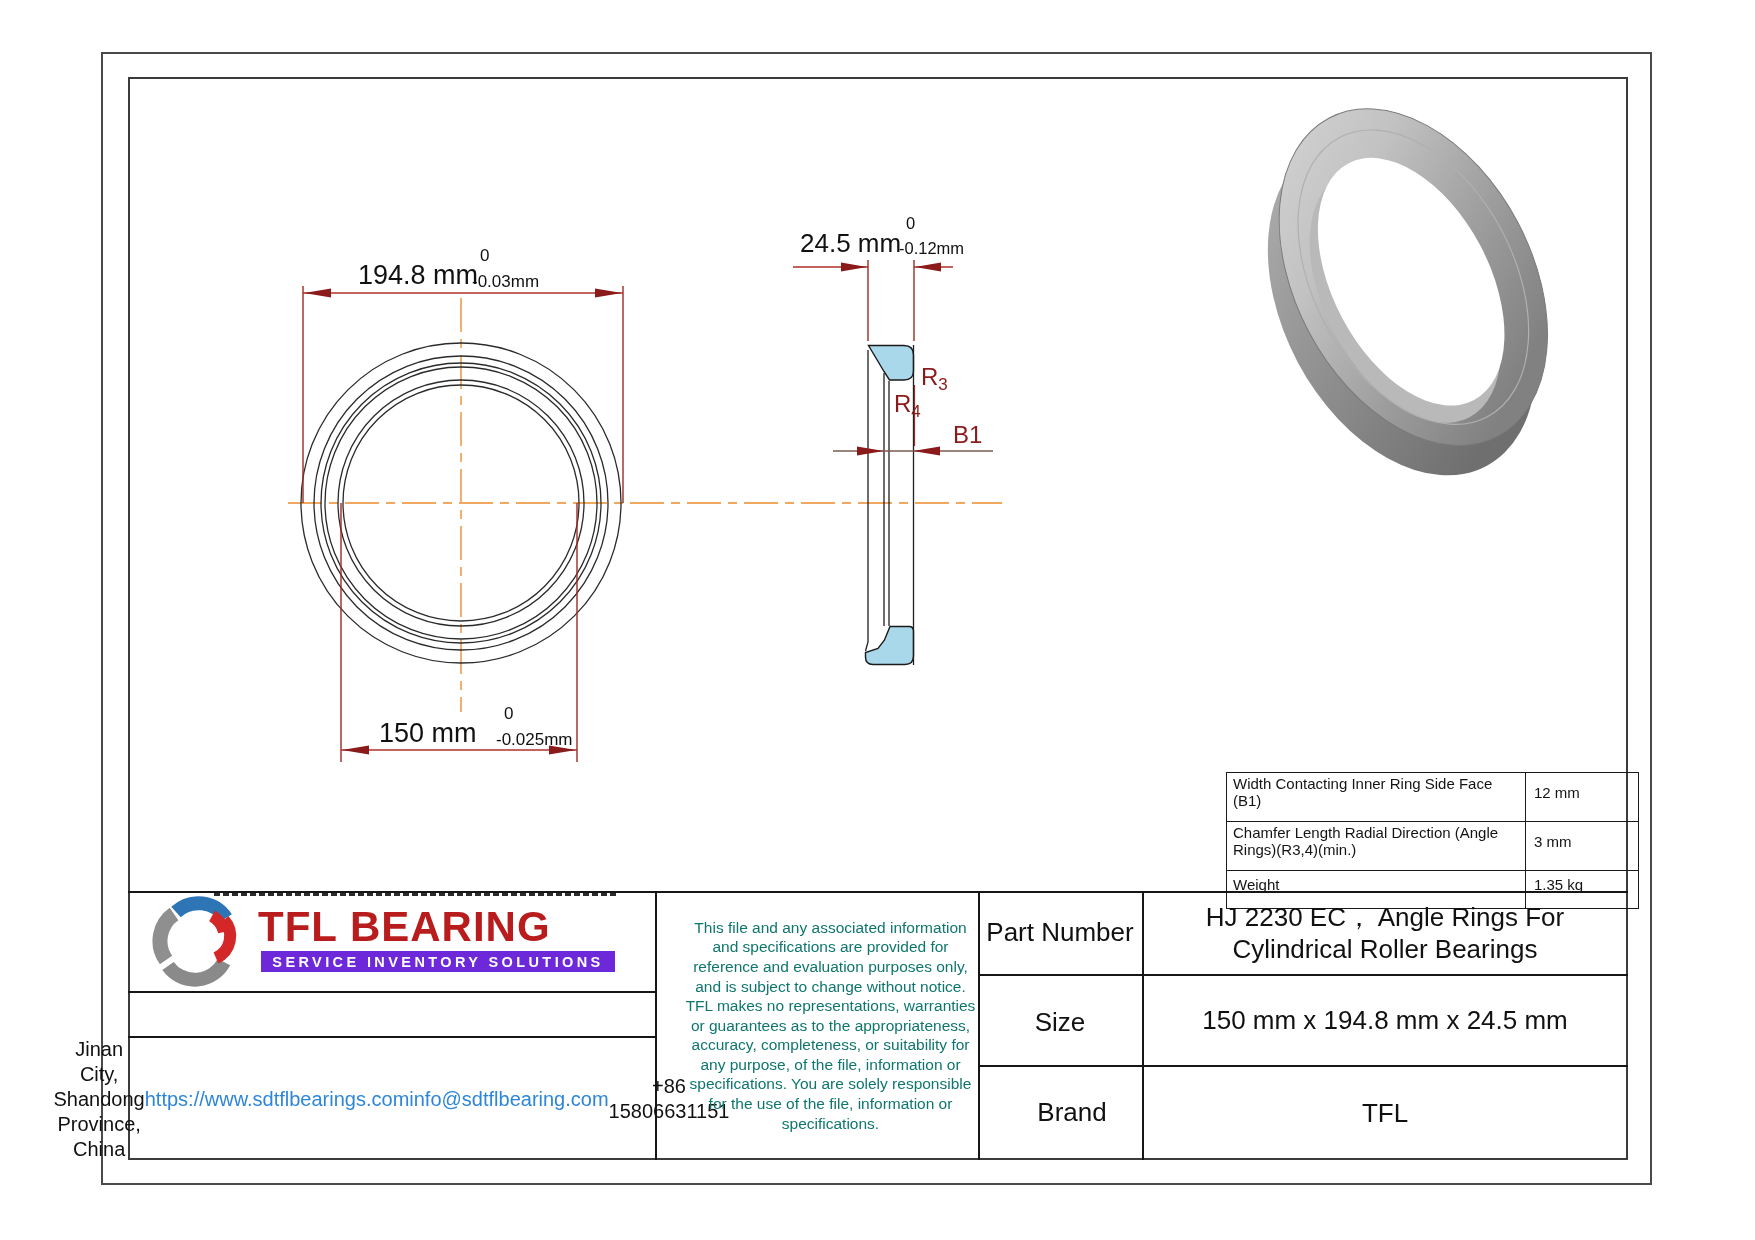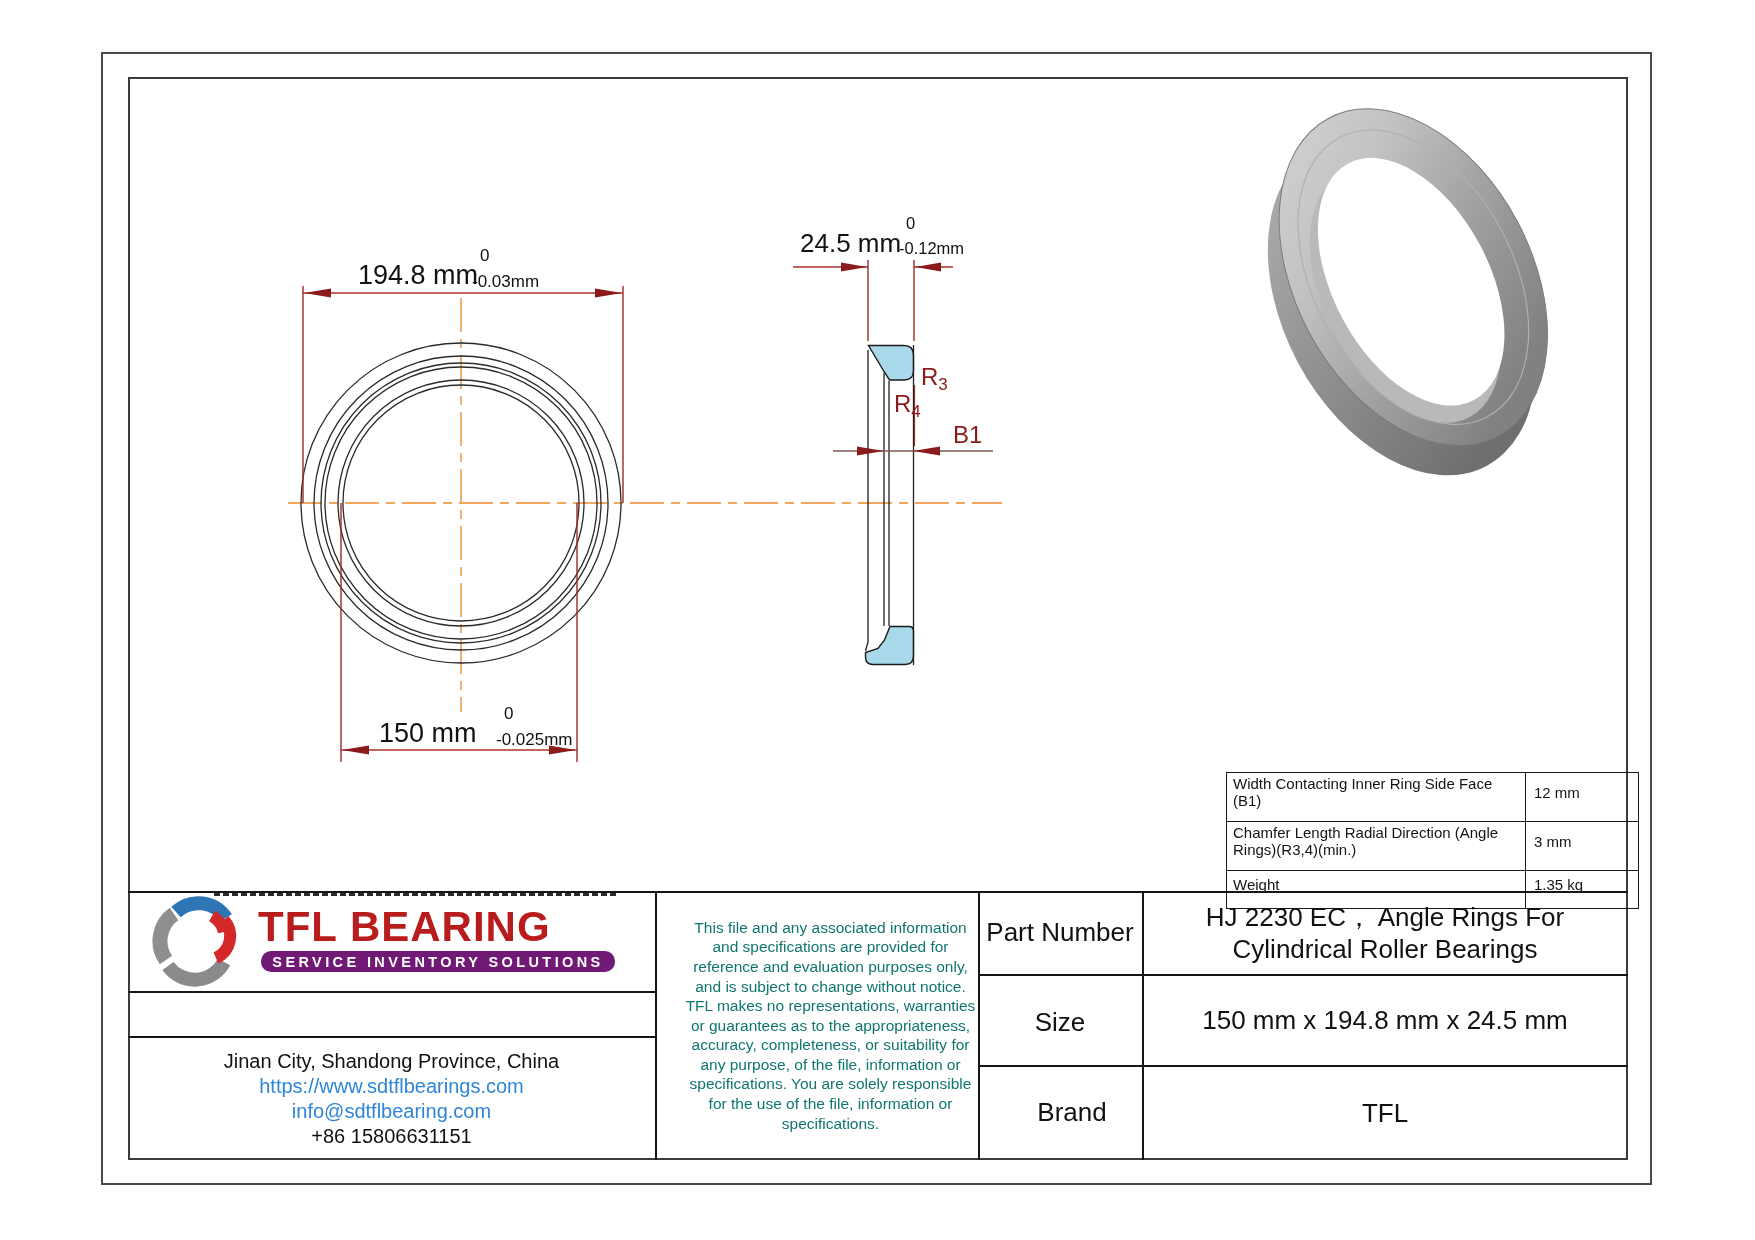--- a/index.html
+++ b/index.html
@@ -7,34 +7,34 @@
          font-family:"Liberation Sans",sans-serif;color:#111;}
   .abs{position:absolute;}
   .outer-border{left:101px;top:52px;width:1551px;height:1133px;border:2px solid #4a4a4a;box-sizing:border-box;}
   .inner-frame{left:128px;top:77px;width:1500px;height:1083px;border:2px solid #3c3c3c;box-sizing:border-box;}
   .hline{background:#161616;height:2px;}
   .vline{background:#161616;width:2px;}
   svg text{font-family:"Liberation Sans",sans-serif;}
   
   .cell{position:absolute;box-sizing:border-box;display:flex;align-items:center;justify-content:center;text-align:center;}
   .company-name{font-size:26px;font-weight:bold;letter-spacing:.5px;}
-  .contact{flex-direction:column;font-size:20px;line-height:25px;}
+  .contact{flex-direction:row;font-size:20px;line-height:25px;}
   .contact .link{color:#2e86d9;}
   .disclaimer{font-size:15.5px;line-height:19.6px;padding:12px 12px;color:#0f766e;margin-left:14px;}
   .prod-label{font-size:26px;}
   .prod-value{font-size:26px;line-height:32px;padding:12px 6px;}
   
   .spec-table{position:absolute;left:1226px;top:772px;border-collapse:collapse;table-layout:fixed;}
   .spec-table td{border:1.5px solid #1a1a1a;font-size:15px;padding:2px 4px 12px 6px;color:#141414;}
   .spec-table td.val{width:100px;padding-left:8px;}
   .spec-table td.lab{width:288px;}
   
   .logo-dashes{left:214px;top:893px;width:402px;height:0;border-top:3px dashed #2b2b2b;}
   .logo-brand{left:258px;top:903px;width:360px;font-size:42px;font-weight:bold;color:#b91c1c;letter-spacing:1px;white-space:nowrap;}
-  .logo-bar{left:261px;top:951px;width:354px;height:21px;background:#701a75;display:flex;align-items:center;justify-content:center;border-radius:10px;}
+  .logo-bar{left:261px;top:951px;width:354px;height:21px;background:#6d28d9;display:flex;align-items:center;justify-content:center;}
   .logo-bar span{color:#fff;font-size:14.5px;font-weight:bold;letter-spacing:3.4px;white-space:nowrap;}
 </style>
 </head>
 <body>
 
 <div class="sheet">
 
   <div class="abs outer-border"></div>
   <div class="abs inner-frame"></div>
 

